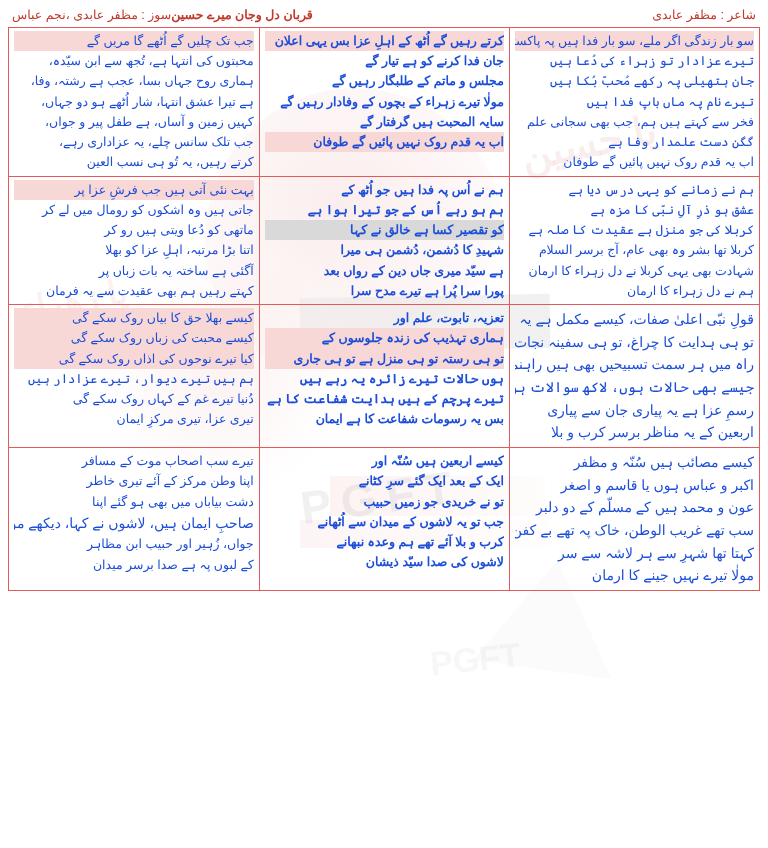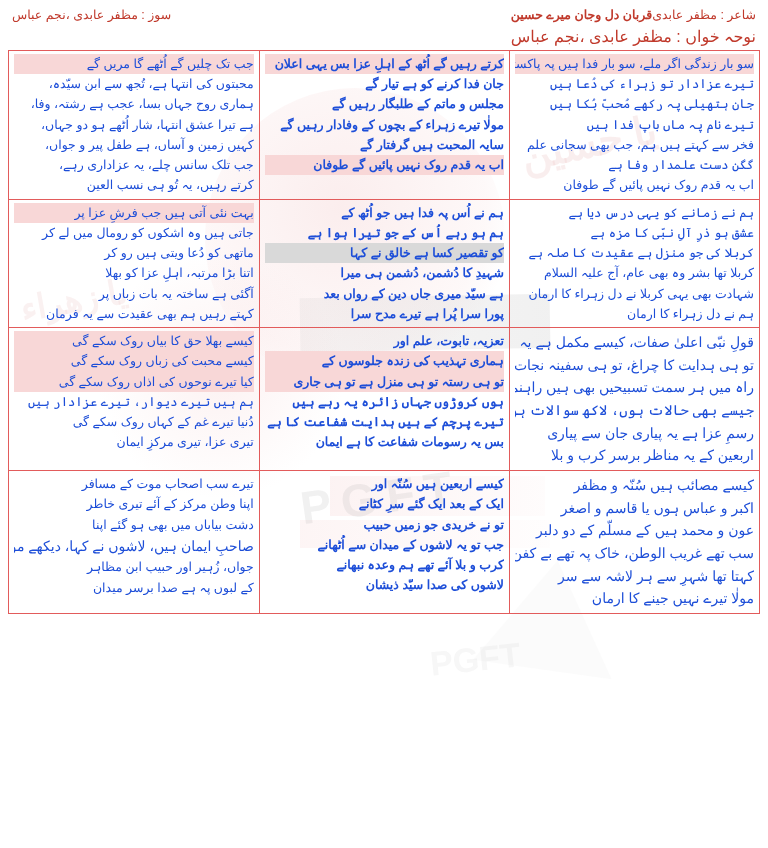--- a/index.html
+++ b/index.html
@@ -100,21 +100,21 @@
     justify-content:space-between;
     align-items:flex-start;
     padding:0 4px 2px 4px;
   }
   .hdr .cell{
     font-size:12.5px;
     line-height:1.5;
     white-space:nowrap;
     direction:rtl;
   }
-  .hdr .cell.center{flex:1;text-align:right;}
+  .hdr .cell.center{flex:1;text-align:left;}
   .hdr .cell.left{text-align:center;}
   .hdr-row2{
     position:relative;
     z-index:2;
     display:flex;
     flex-direction:row-reverse;
     justify-content:space-between;
     padding:0 4px 4px 4px;
   }
 
@@ -166,23 +166,20 @@
   <div class="wm wm-text">PGFT</div>
   <div class="wm wm-text2">يا حسين</div>
   <div class="wm wm-text3">يا زهراء</div>
   <div class="wm wm-text4">PGFT</div>
 
   <div class="hdr">
     <div class="cell">شاعر : مظفر عابدی</div>
     <div class="cell center bold">قربان دل وجان میرے حسین</div>
     <div class="cell left">سوز : مظفر عابدی ،نجم عباس</div>
   </div>
-  <div class="hdr-row2">
-    <div class="cell">نوحہ خواں : مظفر عابدی ،نجم عباس</div>
-  </div>
 
   <table class="poem">
     <tbody>
 
       <tr>
         <td class="c1">
           <div class="line hl">جب تک چلیں گے اُٹھے گا مریں گے</div>
           <div class="line">محبتوں کی انتہا ہے، تُجھ سے ابن سیّدہ،</div>
           <div class="line">ہماری روح جہاں بسا، عجب ہے رشتہ، وفا،</div>
           <div class="line">ہے تیرا عشق انتہا، شار اُٹھے ہو دو جہاں،</div>
@@ -223,40 +220,40 @@
           <div class="line">ہم ہو رہے اُس کے جو تیرا ہوا ہے</div>
           <div class="line hl-grey">کو تقصیر کسا ہے خالق نے کہا</div>
           <div class="line">شہیدِ کا دُشمن، دُشمن ہی میرا</div>
           <div class="line">ہے سیّد میری جاں دین کے رواں بعد</div>
           <div class="line">پورا سرا پُرا ہے تیرے مدح سرا</div>
         </td>
         <td class="c3">
           <div class="line">ہم نے زمانے کو یہی درس دیا ہے</div>
           <div class="line">عشق ہو ذرِ آلِ نبّی کا مزہ ہے</div>
           <div class="line">کربلا کی جو منزل ہے عقیدت کا صلہ ہے</div>
-          <div class="line">کربلا تھا بشر وہ بھی عام، آج علیہ السلام</div>
+          <div class="line">کربلا تھا بشر وہ بھی عام، آج برسر السلام</div>
           <div class="line">شہادت بھی یہی کربلا نے دل زہراء کا ارمان</div>
           <div class="line">ہم نے دل زہراء کا ارمان</div>
         </td>
       </tr>
 
       <tr>
         <td class="c1">
           <div class="line hl">کیسے بھلا حق کا بیاں روک سکے گی</div>
           <div class="line hl">کیسے محبت کی زباں روک سکے گی</div>
           <div class="line hl">کیا تیرے نوحوں کی اذاں روک سکے گی</div>
           <div class="line">ہم ہیں تیرے دیوار، تیرے عزادار ہیں</div>
           <div class="line">دُنیا تیرے غم کے کہاں روک سکے گی</div>
           <div class="line">تیری عزا، تیری مرکزِ ایمان</div>
         </td>
         <td class="c2">
           <div class="line">تعزیہ، تابوت، علم اور</div>
           <div class="line hl">ہماری تہذیب کی زندہ جلوسوں کے</div>
           <div class="line hl">تو ہی رستہ تو ہی منزل ہے تو ہی جاری</div>
-          <div class="line">ہوں کروڑوں جہاں زائرہ یہ رہے ہیں</div>
+          <div class="line">ہوں حالات تیرے زائرہ یہ رہے ہیں</div>
           <div class="line">تیرے پرچم کے ہیں ہدایت شفاعت کا ہے</div>
           <div class="line">بس یہ رسومات شفاعت کا ہے ایمان</div>
         </td>
         <td class="c3">
           <div class="line tiny">قولِ نبّی اعلیٰ صفات، کیسے مکمل ہے یہ بات</div>
           <div class="line tiny">تو ہی ہدایت کا چراغ، تو ہی سفینہ نجات</div>
           <div class="line tiny">راہ میں ہر سمت تسبیحیں بھی ہیں راہنما</div>
           <div class="line tiny">جیسے بھی حالات ہوں، لاکھ سوالات ہوں</div>
           <div class="line tiny">رسمِ عزا ہے یہ پیاری جان سے پیاری</div>
           <div class="line tiny">اربعین کے یہ مناظر برسر کرب و بلا</div>

